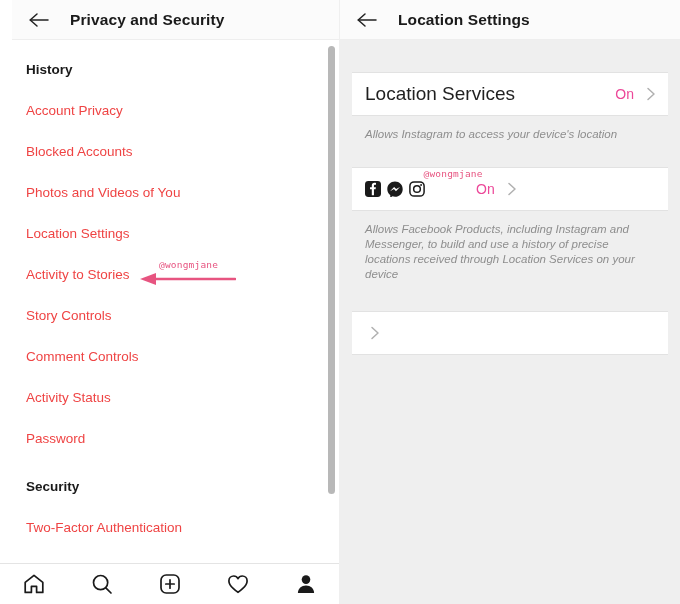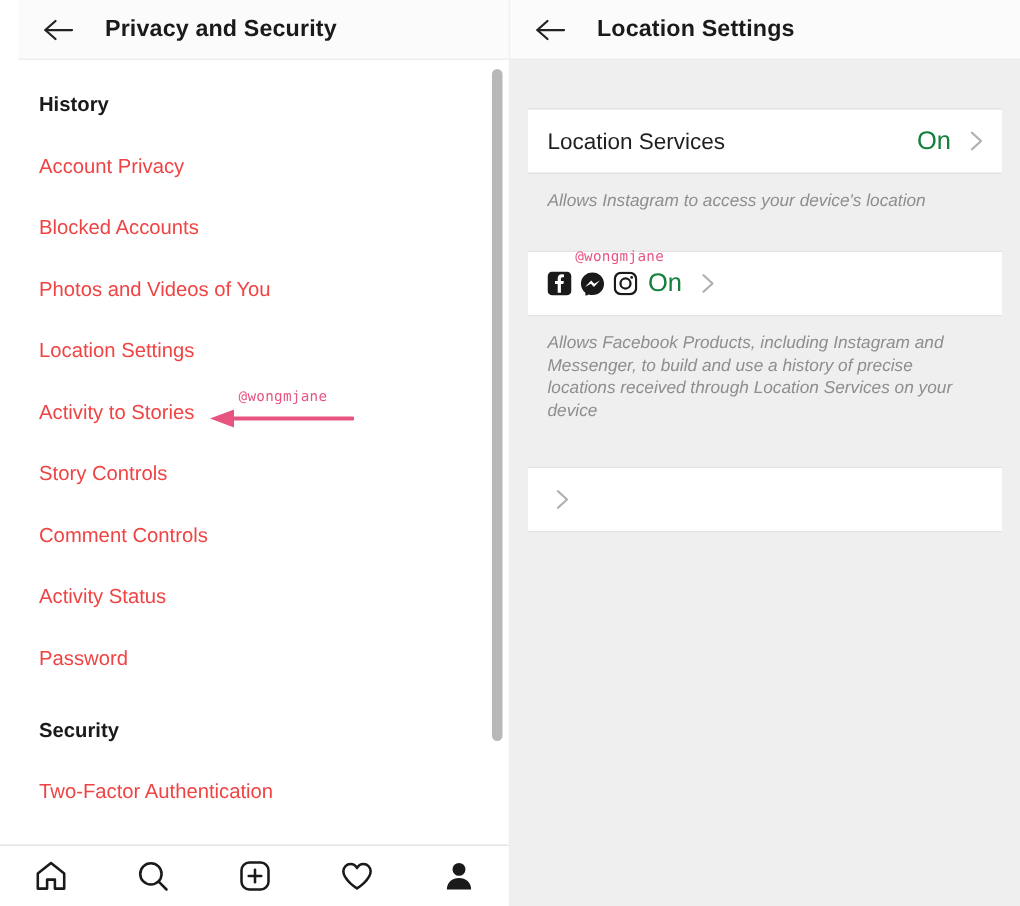--- a/index.html
+++ b/index.html
@@ -175,43 +175,44 @@
 
   .card-row {
     height: 42px;
     display: flex;
     align-items: center;
     padding: 0 10px 0 13px;
     cursor: pointer;
   }
 
   .row-label {
-    font-size: 15px;
+    font-size: 19px;
     color: #1f1f1f;
     flex: 1;
     white-space: nowrap;
   }
 
   .row-right {
     display: flex;
     align-items: center;
     gap: 7px;
     position: relative;
   }
 
   .brand-icons {
     display: flex;
     align-items: center;
     gap: 6px;
   }
   .brand-icons svg { display: block; }
 
   .row-value {
-    font-size: 17px;
-    color: #15803d;
+    font-size: 14px;
+    color: #ec4899;
+    margin-left: 44px;
   }
 
   .chevron {
     width: 14px;
     height: 14px;
     flex: none;
     display: flex;
     align-items: center;
     justify-content: center;
     margin-left: 3px;

